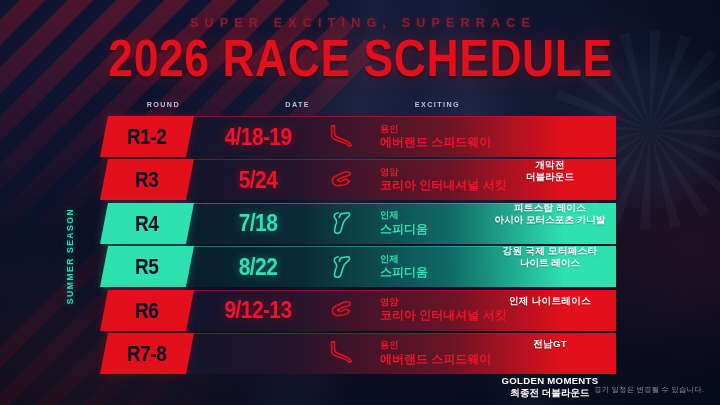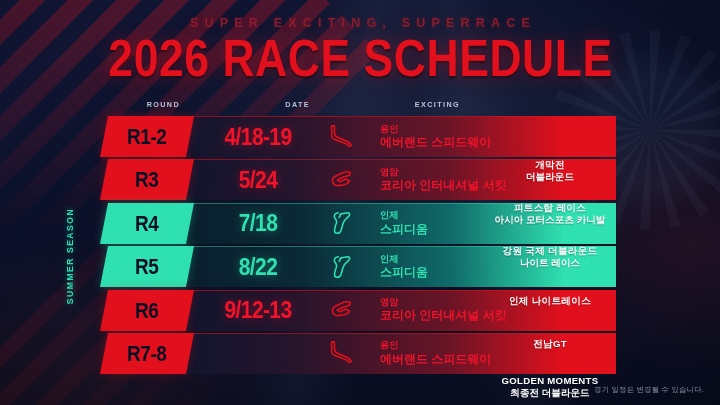--- a/index.html
+++ b/index.html
@@ -279,21 +279,21 @@
             <svg viewBox="0 0 30 30" fill="none" aria-hidden="true">
               <path d="M12 4 Q7 5 8 9 L10 12 Q11 15 9 18 L8 23 Q8 26 11 26 Q14 26 15 23 L17 16 Q18 12 21 10 L24 7 Q25 4 22 4 L16 5 Q14 5 14 7 L13 9" stroke="#2fe0b0" stroke-width="1.7" stroke-linejoin="round" stroke-linecap="round" fill="none"></path>
             </svg>
           </span>
           <span class="loc-lines">
             <span class="loc-city">인제</span>
             <span class="loc-place">스피디움</span>
           </span>
         </div>
         <div class="cell c-concept">
-          <span class="concept-line accent">강원 국제 더블라운드</span>
+          <span class="concept-line accent">강원 국제 모터페스타</span>
           <span class="concept-line">나이트 레이스</span>
         </div>
       </div>
       <div class="row teal">
         <div class="row-bar"></div>
         <div class="badge">
           <span class="badge-label">R5</span>
         </div>
         <div class="cell c-date">
           <span class="date-text">8/22</span>

